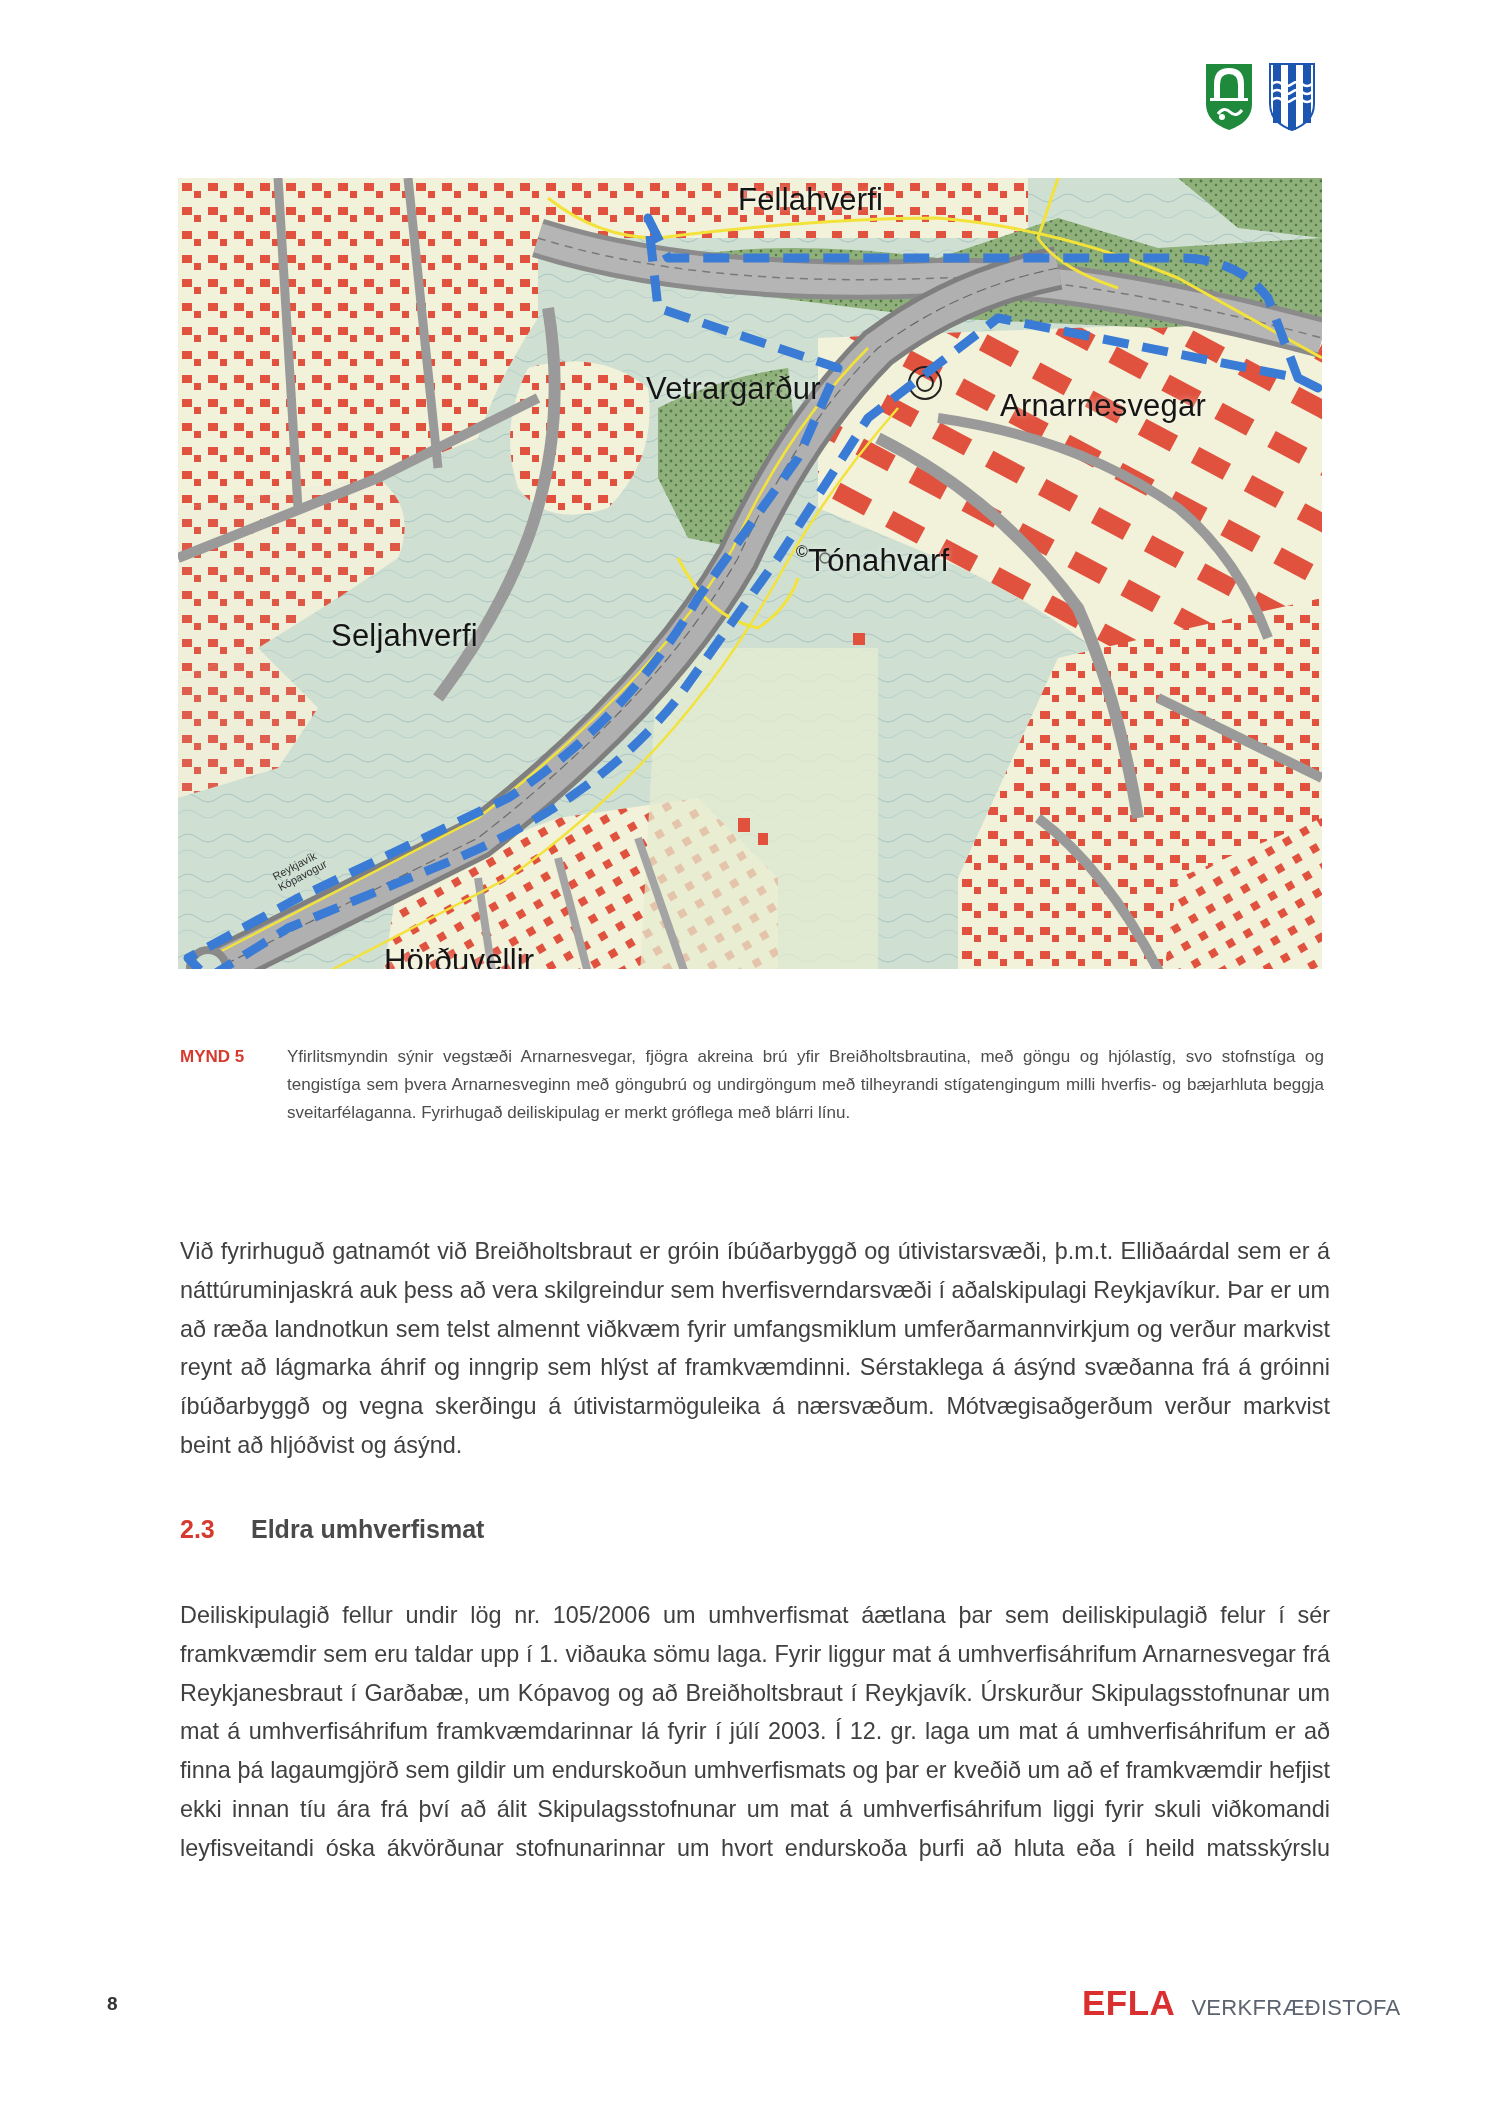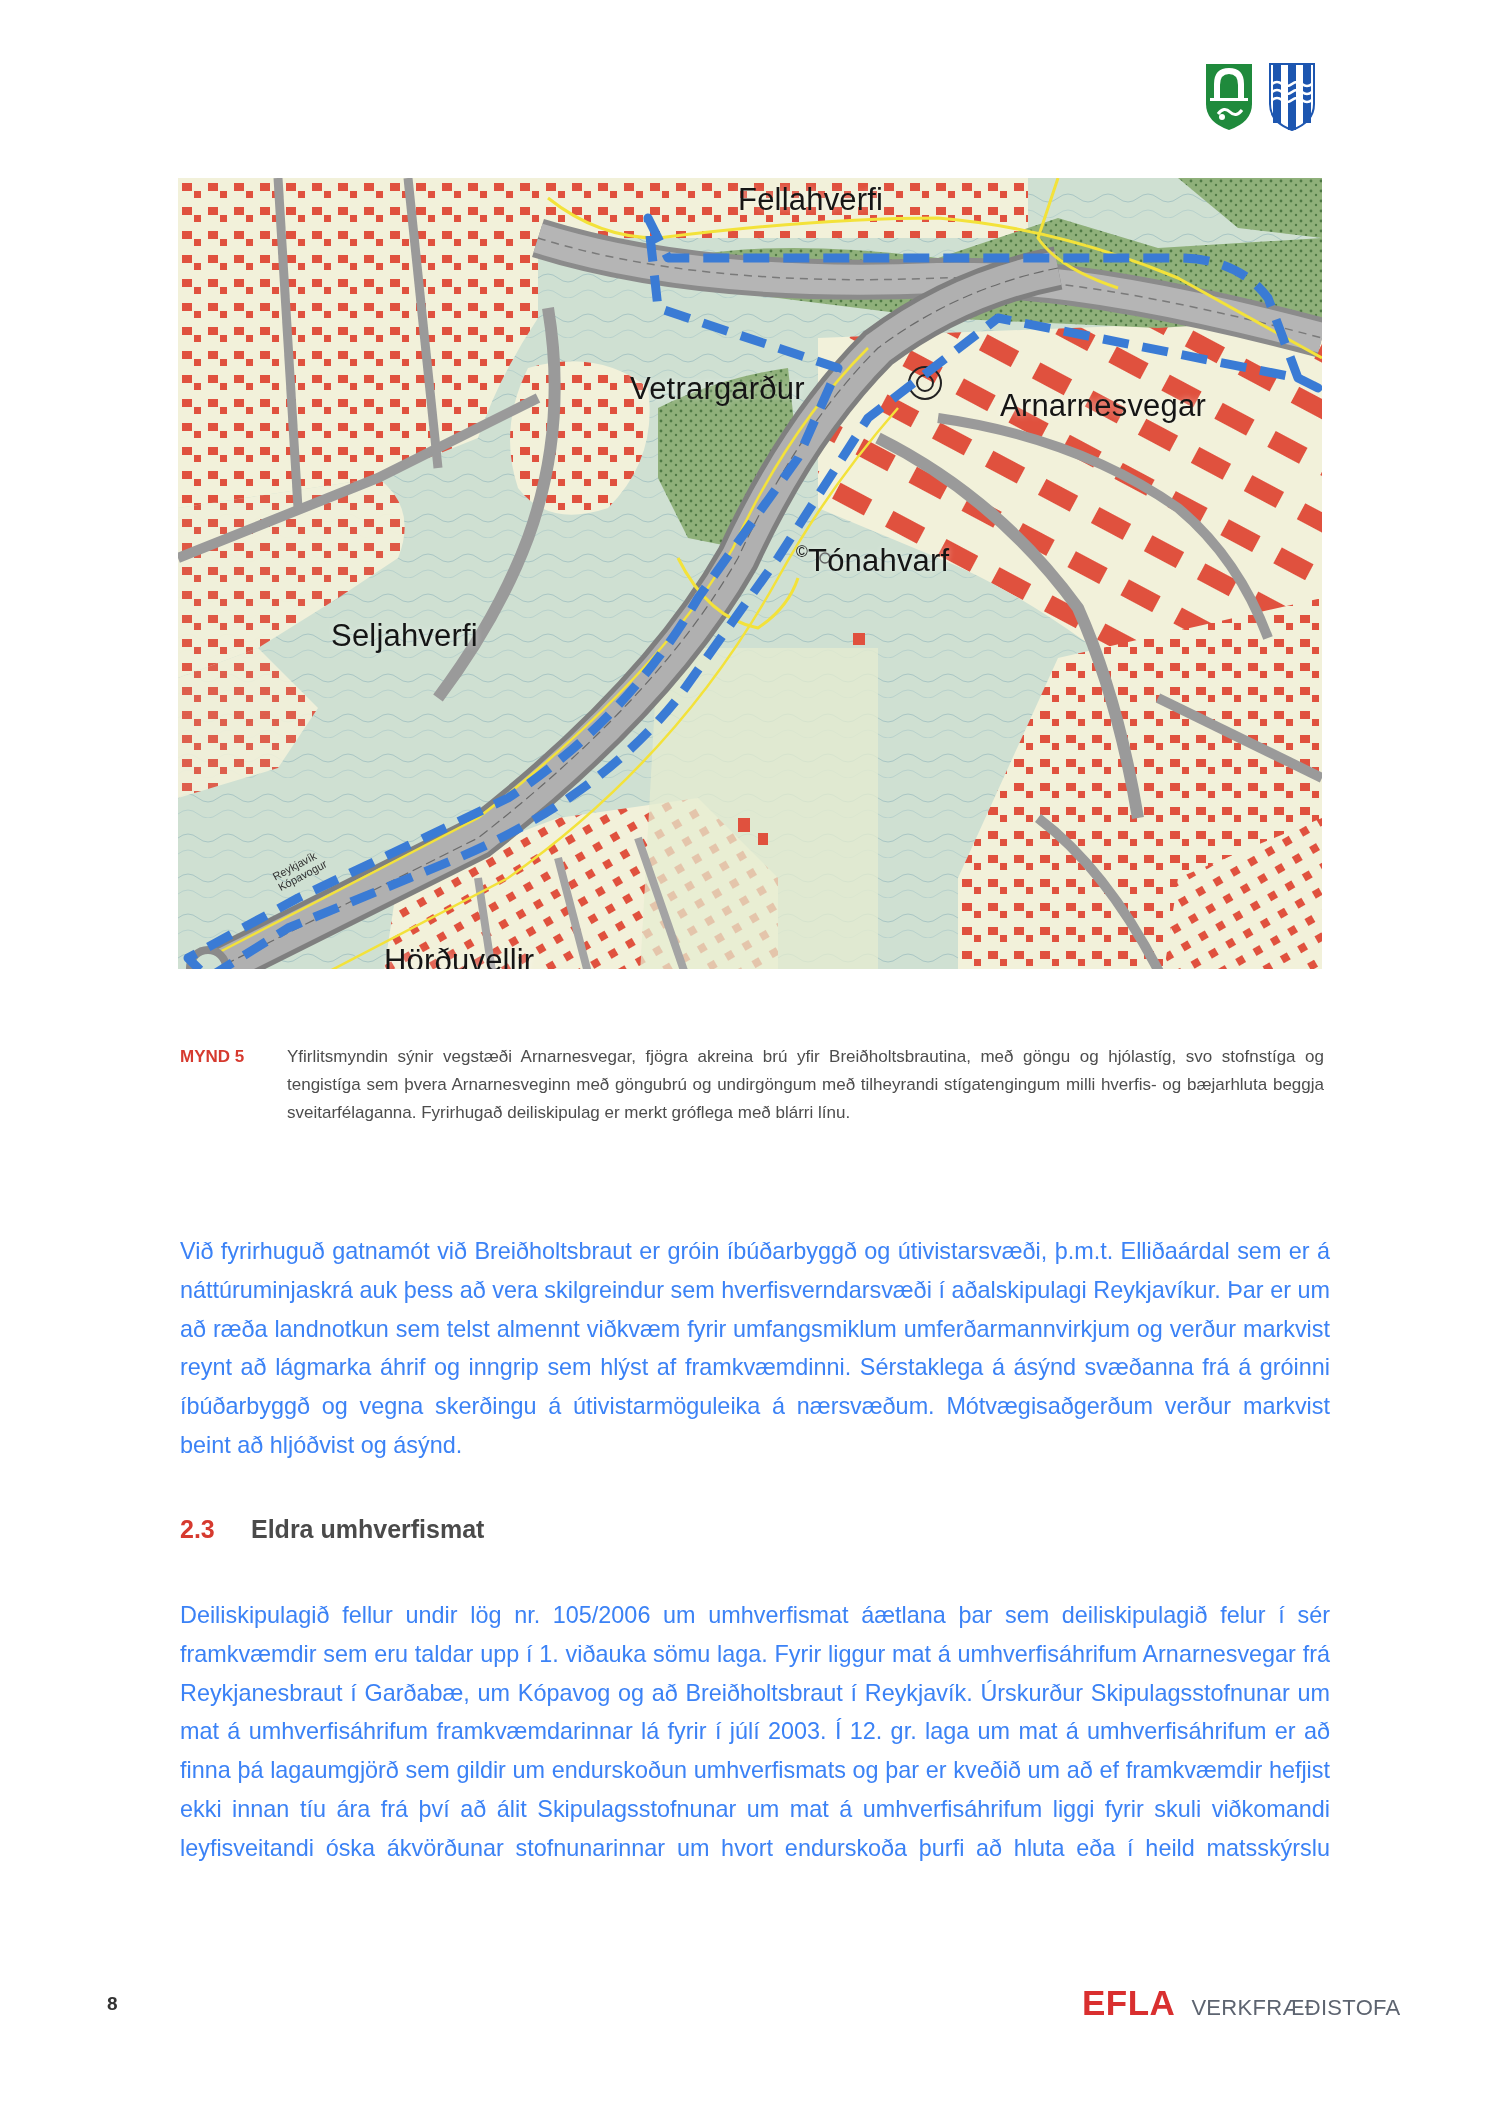--- a/index.html
+++ b/index.html
@@ -15,21 +15,21 @@
   .map-label { position: absolute; font-family: "Liberation Sans", "DejaVu Sans", sans-serif;
                color: #151515; font-size: 31px; white-space: nowrap; letter-spacing: 0.2px;
                text-shadow: 0 0 6px rgba(255,255,255,0.55); }
 
   .caption { position: absolute; left: 180px; top: 1043px; width: 1150px; display: flex; }
   .caption-tag { width: 107px; flex: 0 0 107px; color: #d63a2f; font-weight: bold; font-size: 17px;
                  line-height: 27px; }
   .caption-text { flex: 1; color: #4d4d4d; font-size: 17px; line-height: 28px; text-align: justify;
                   padding-right: 6px; }
 
-  .body-para { position: absolute; left: 180px; width: 1150px; color: #3b82f6; font-size: 23.4px;
+  .body-para { position: absolute; left: 180px; width: 1150px; color: #404040; font-size: 23.4px;
                line-height: 38.8px; text-align: justify; }
   .body-para.p1 { top: 1232px; }
   .body-para.p2 { top: 1596px; }
 
   .section-heading { position: absolute; left: 180px; top: 1515px; display: flex; align-items: flex-start;
                      font-weight: bold; font-size: 25px; }
   .section-num { color: #d63a2f; width: 71px; }
   .section-title { color: #4a4a4a; }
 
   .page-number { position: absolute; left: 107px; top: 1993px; font-size: 19px; color: #333; font-weight: bold; }
@@ -137,21 +137,21 @@
 
     <path d="M470 40 L490 80 L1000 80 Q1060 80 1090 120 L1120 200 L1140 210 L1120 200 L820 140 L690 240 L600 380 L500 520 Q420 620 280 680 L110 750 L30 800 L10 780 L120 720 L330 620 Q450 540 520 420 L620 280 L660 190 L480 130 Z" stroke="#3a7bd5" stroke-width="9" stroke-dasharray="26 14" fill="none" stroke-linejoin="round"></path>
 
     <circle cx="647" cy="380" r="5" stroke="#555" stroke-width="1.5" fill="none"></circle>
     <rect x="675" y="455" width="12" height="12" fill="#e0513e"></rect>
     <rect x="560" y="640" width="12" height="14" fill="#e0513e"></rect>
     <rect x="580" y="655" width="10" height="12" fill="#e0513e"></rect>
   </svg>
 
   <div class="map-label" style="left:560px;top:4px;">Fellahverfi</div>
-  <div class="map-label" style="left:452px;top:193px;">Vetrargarður</div>
+  <div class="map-label" style="left:468px;top:193px;">Vetrargarður</div>
   <div class="map-label" style="left:822px;top:210px;">Arnarnesvegar</div>
   <div class="map-label" style="left:618px;top:365px;">
     <span style="font-size:16px;vertical-align:top;">©</span><span>Tónahvarf</span>
   </div>
   <div class="map-label" style="left:153px;top:440px;">Seljahverfi</div>
   <div class="map-label" style="left:206px;top:765px;">Hörðuvellir</div>
   <div style="position:absolute;left:95px;top:680px;font-size:11px;color:#333;transform:rotate(-28deg);line-height:12px;">
     <div>Reykjavík</div>
     <div>Kópavogur</div>
   </div>

